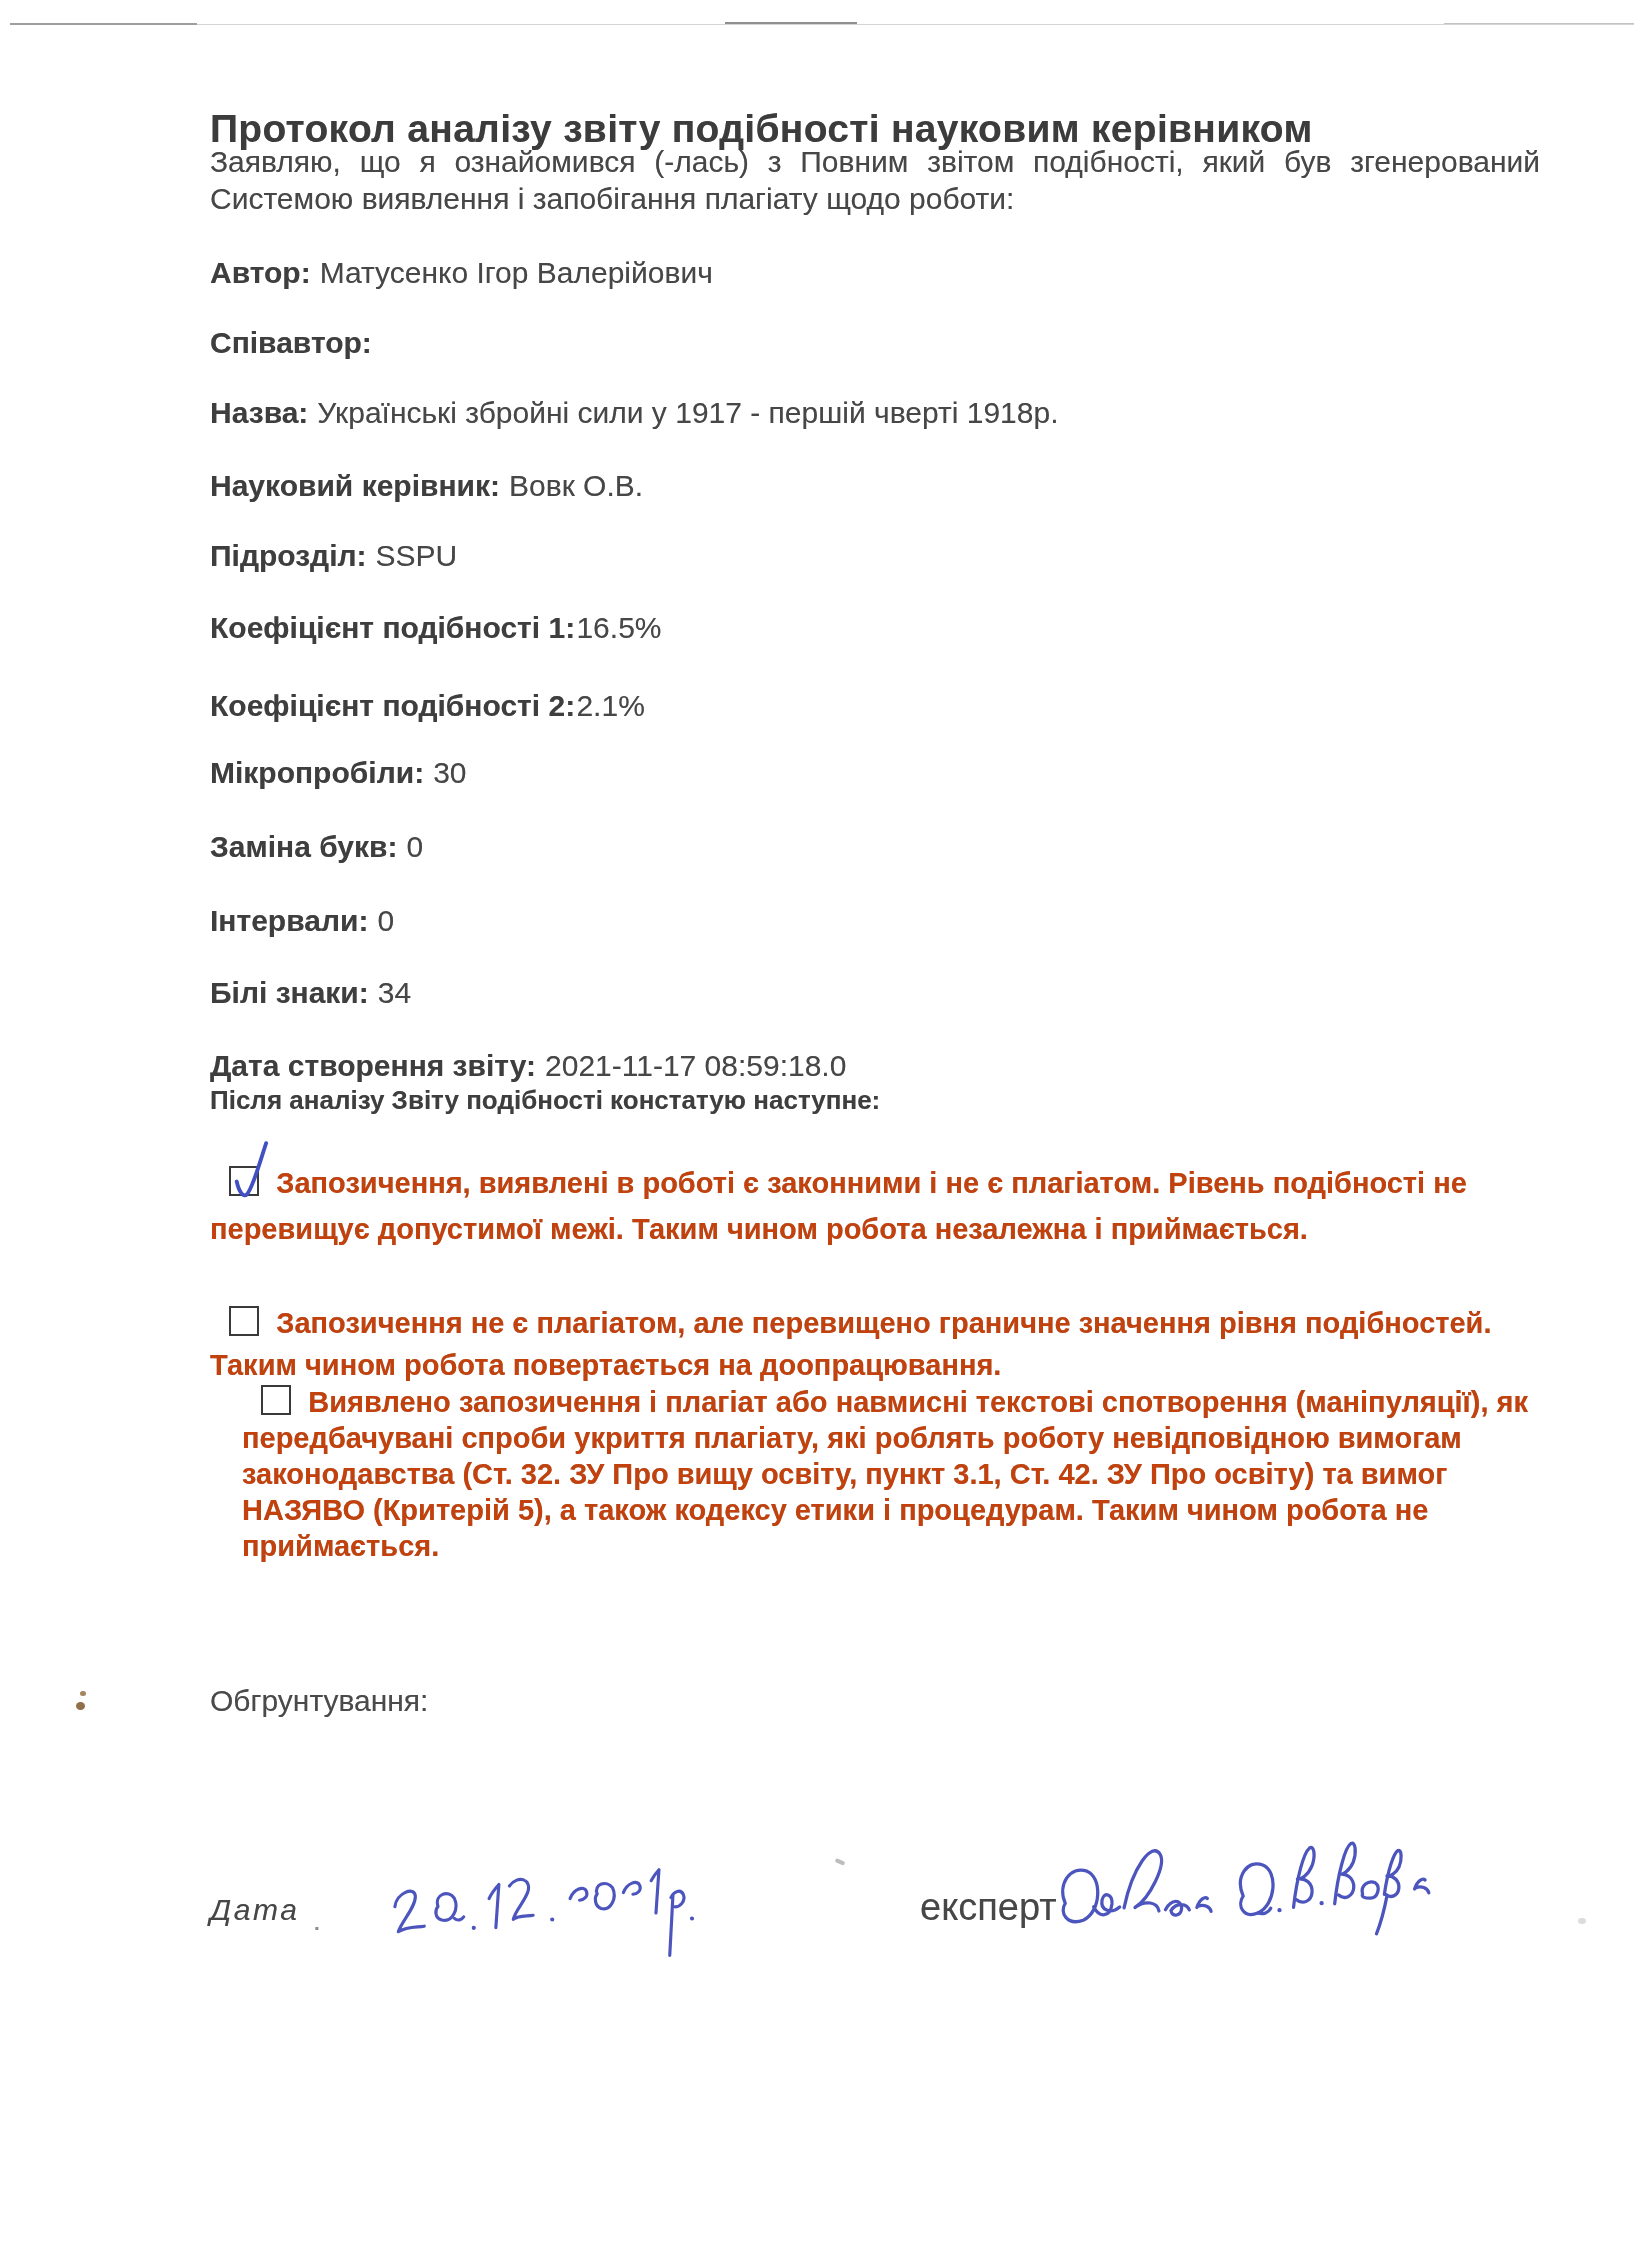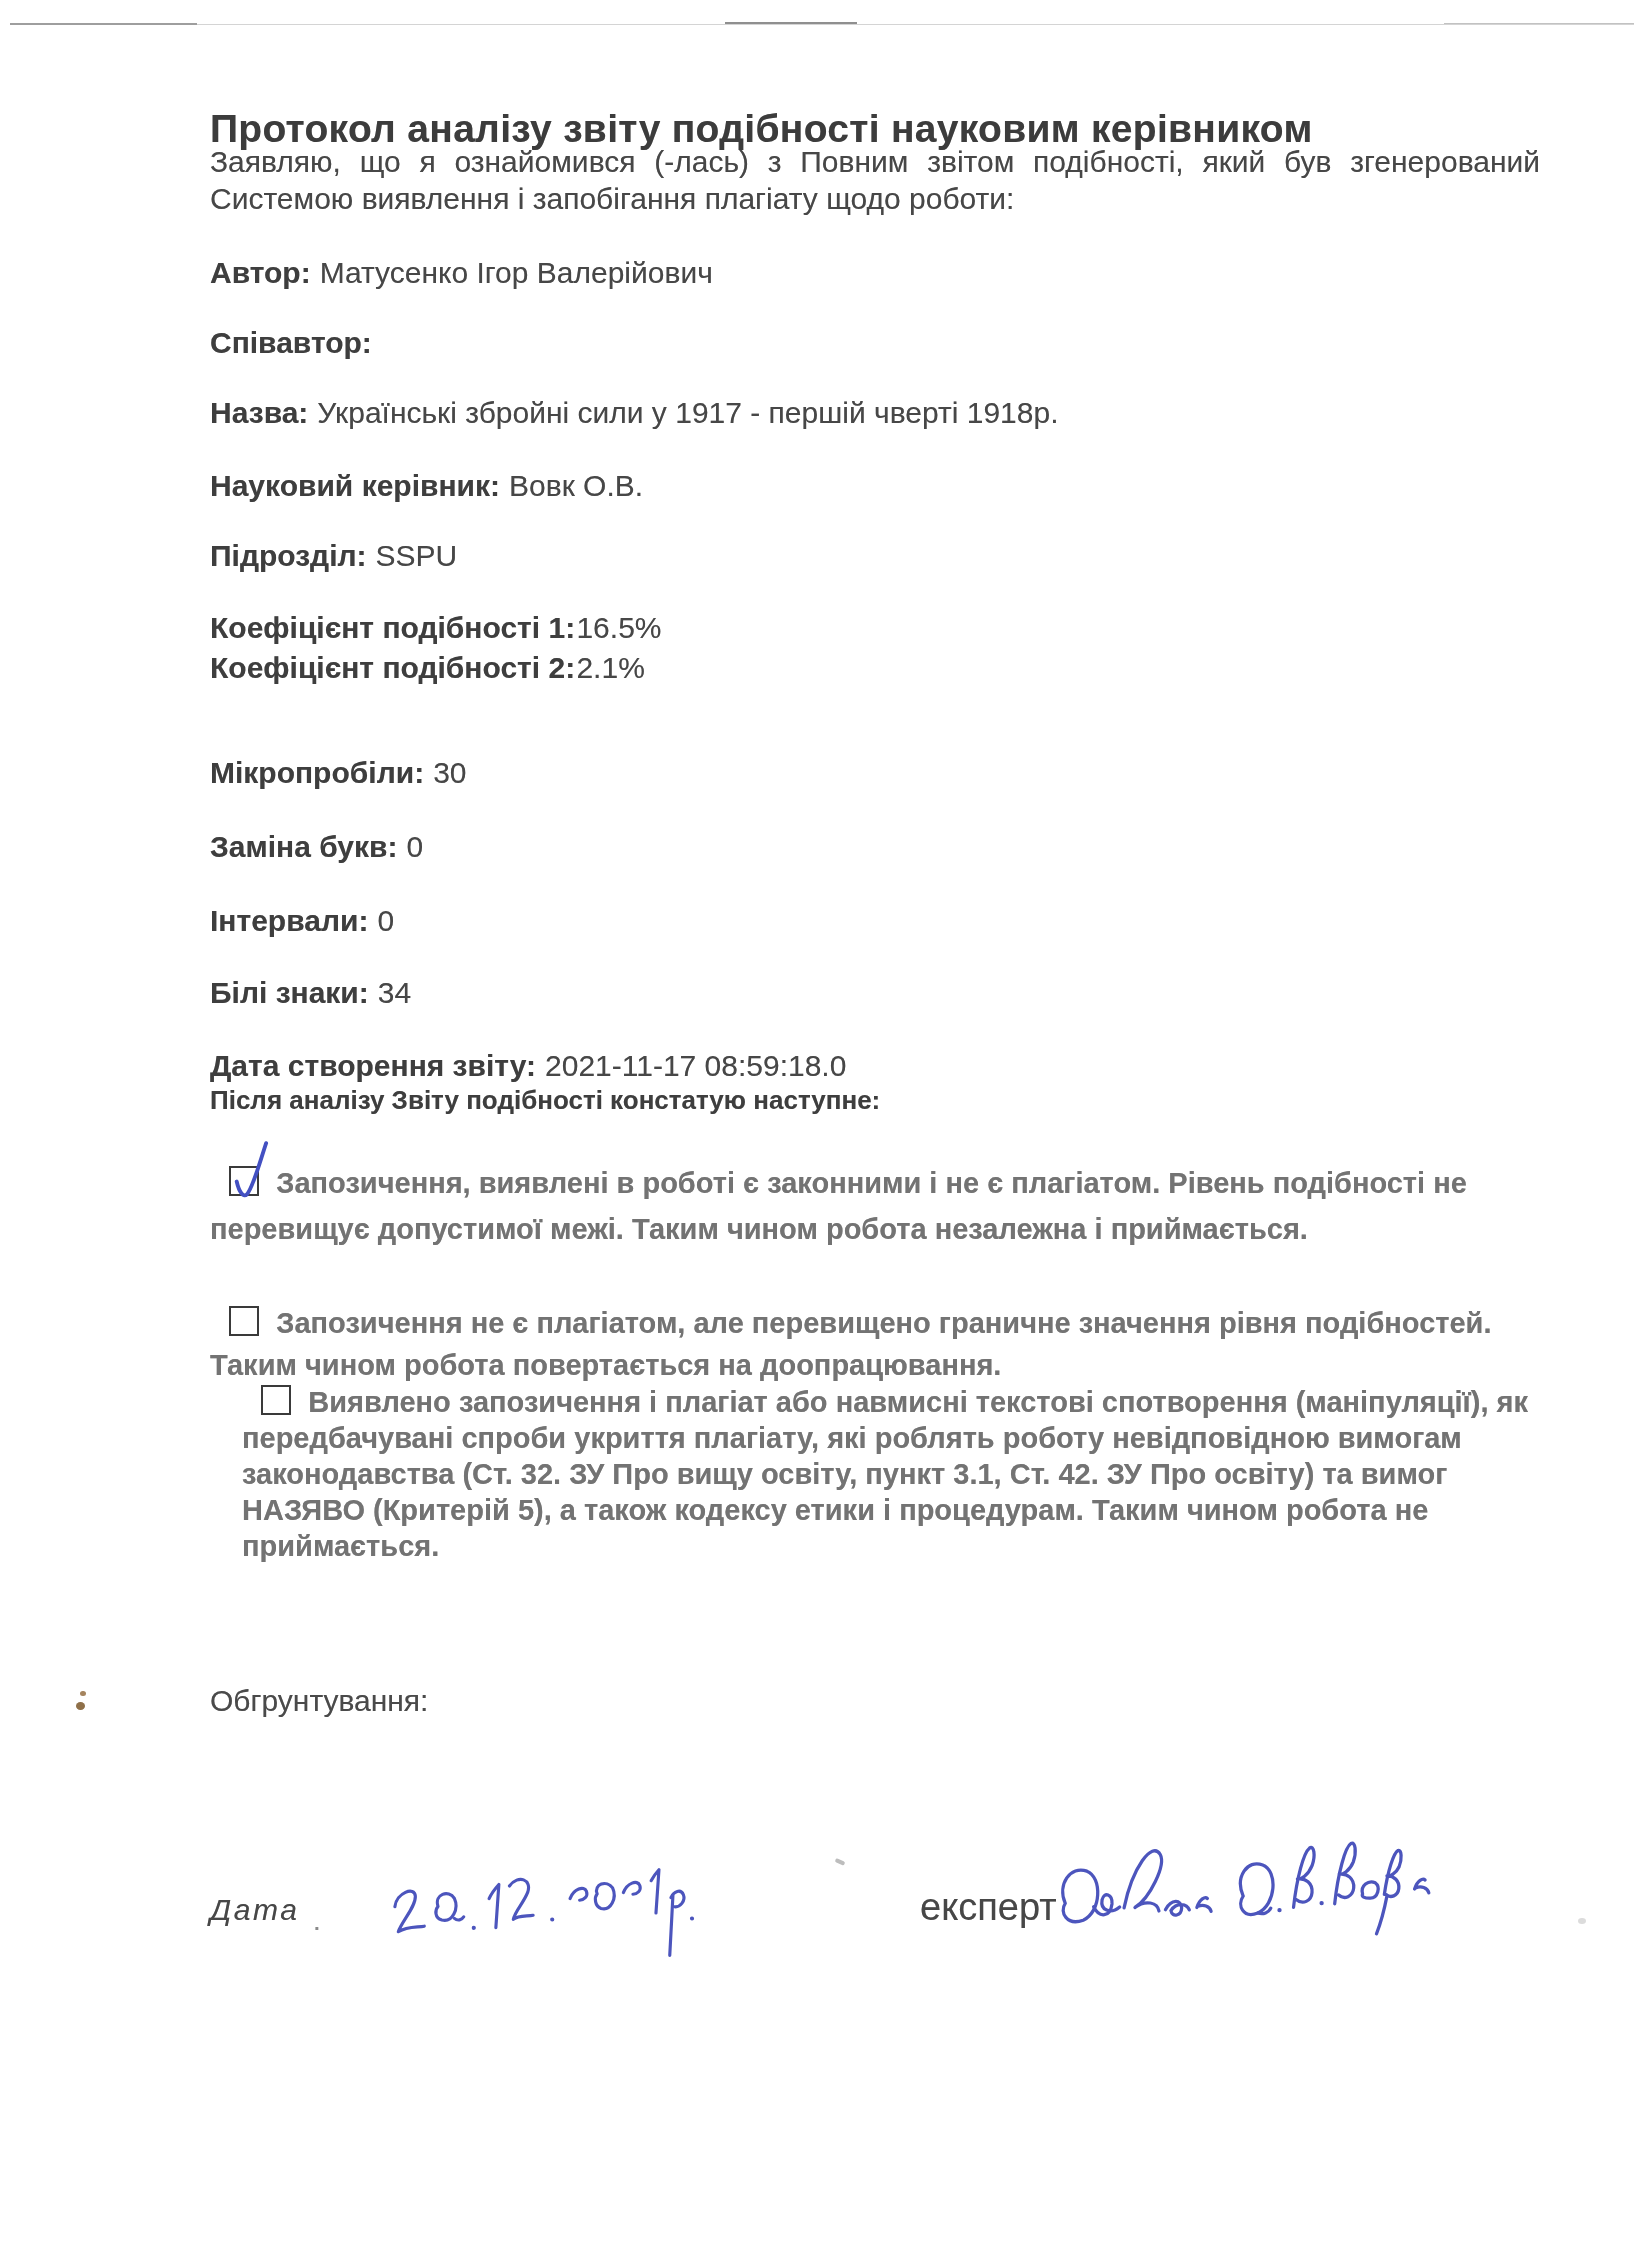--- a/index.html
+++ b/index.html
@@ -12,21 +12,21 @@
   .doc{position:absolute;inset:0;text-shadow:0 0 0.6px rgba(80,80,80,.45);}
   .abs{position:absolute;}
   .title{left:210px;top:107px;font-size:39px;font-weight:700;color:#3c3c3c;letter-spacing:0.3px;}
   .intro{left:210px;top:144px;width:1330px;font-size:30px;line-height:1.22;
          text-align:justify;color:#474747;}
   .field{left:210px;font-size:30px;white-space:nowrap;color:#474747;}
   .field .lbl{font-weight:700;color:#3e3e3e;}
   .field .val{margin-left:9px;font-weight:400;}
   .field.tight .val{margin-left:1.3px;}
   .statement{left:210px;top:1085px;font-size:26px;font-weight:700;color:#3e3e3e;}
-  .option{left:210px;width:1330px;font-size:29px;font-weight:700;color:#737373;}
+  .option{left:210px;width:1330px;font-size:29px;font-weight:700;color:#c2410c;}
   .option .box{
     display:inline-block;width:26px;height:26px;border:2.6px solid #3a3a3a;
     margin:0 17px 0 19.3px;vertical-align:-2.6px;position:relative;background:#fff;
   }
   .option .tick{position:absolute;left:-2.6px;top:-30px;width:41px;height:64px;overflow:visible;}
   .opt1{top:1160px;line-height:1.60;}
   .opt2{top:1302px;line-height:1.45;}
   .opt3{top:1385px;line-height:1.24;width:1315px;margin-left:32px;}
   .justification{left:210px;top:1684px;font-size:30px;color:#4a4a4a;}
   .date-label{left:210px;top:1893px;font-size:30px;font-style:italic;color:#474747;letter-spacing:2.6px;}
@@ -55,21 +55,21 @@
 
   <div class="abs title">Протокол аналізу звіту подібності науковим керівником</div>
   <div class="abs intro">Заявляю, що я ознайомився (-лась) з Повним звітом подібності, який був згенерований Системою виявлення і запобігання плагіату щодо роботи:</div>
 
   <div class="abs field" style="top:256px"><span class="lbl">Автор:</span><span class="val">Матусенко Ігор Валерійович</span></div>
   <div class="abs field" style="top:326px"><span class="lbl">Співавтор:</span><span class="val"></span></div>
   <div class="abs field" style="top:396px"><span class="lbl">Назва:</span><span class="val">Українські збройні сили у 1917 - першій чверті 1918р.</span></div>
   <div class="abs field" style="top:469px"><span class="lbl">Науковий керівник:</span><span class="val">Вовк О.В.</span></div>
   <div class="abs field" style="top:539px"><span class="lbl">Підрозділ:</span><span class="val">SSPU</span></div>
   <div class="abs field tight" style="top:611px"><span class="lbl">Коефіцієнт подібності 1:</span><span class="val">16.5%</span></div>
-  <div class="abs field tight" style="top:651px"><span class="lbl">Коефіцієнт подібності 2:</span><span class="val">2.1%</span></div>
+  <div class="abs field tight" style="top:689px"><span class="lbl">Коефіцієнт подібності 2:</span><span class="val">2.1%</span></div>
   <div class="abs field" style="top:756px"><span class="lbl">Мікропробіли:</span><span class="val">30</span></div>
   <div class="abs field" style="top:830px"><span class="lbl">Заміна букв:</span><span class="val">0</span></div>
   <div class="abs field" style="top:904px"><span class="lbl">Інтервали:</span><span class="val">0</span></div>
   <div class="abs field" style="top:976px"><span class="lbl">Білі знаки:</span><span class="val">34</span></div>
   <div class="abs field" style="top:1049px"><span class="lbl">Дата створення звіту:</span><span class="val">2021-11-17 08:59:18.0</span></div>
 
   <div class="abs statement">Після аналізу Звіту подібності констатую наступне:</div>
 
   <div class="abs option opt1">
     <span class="box">

